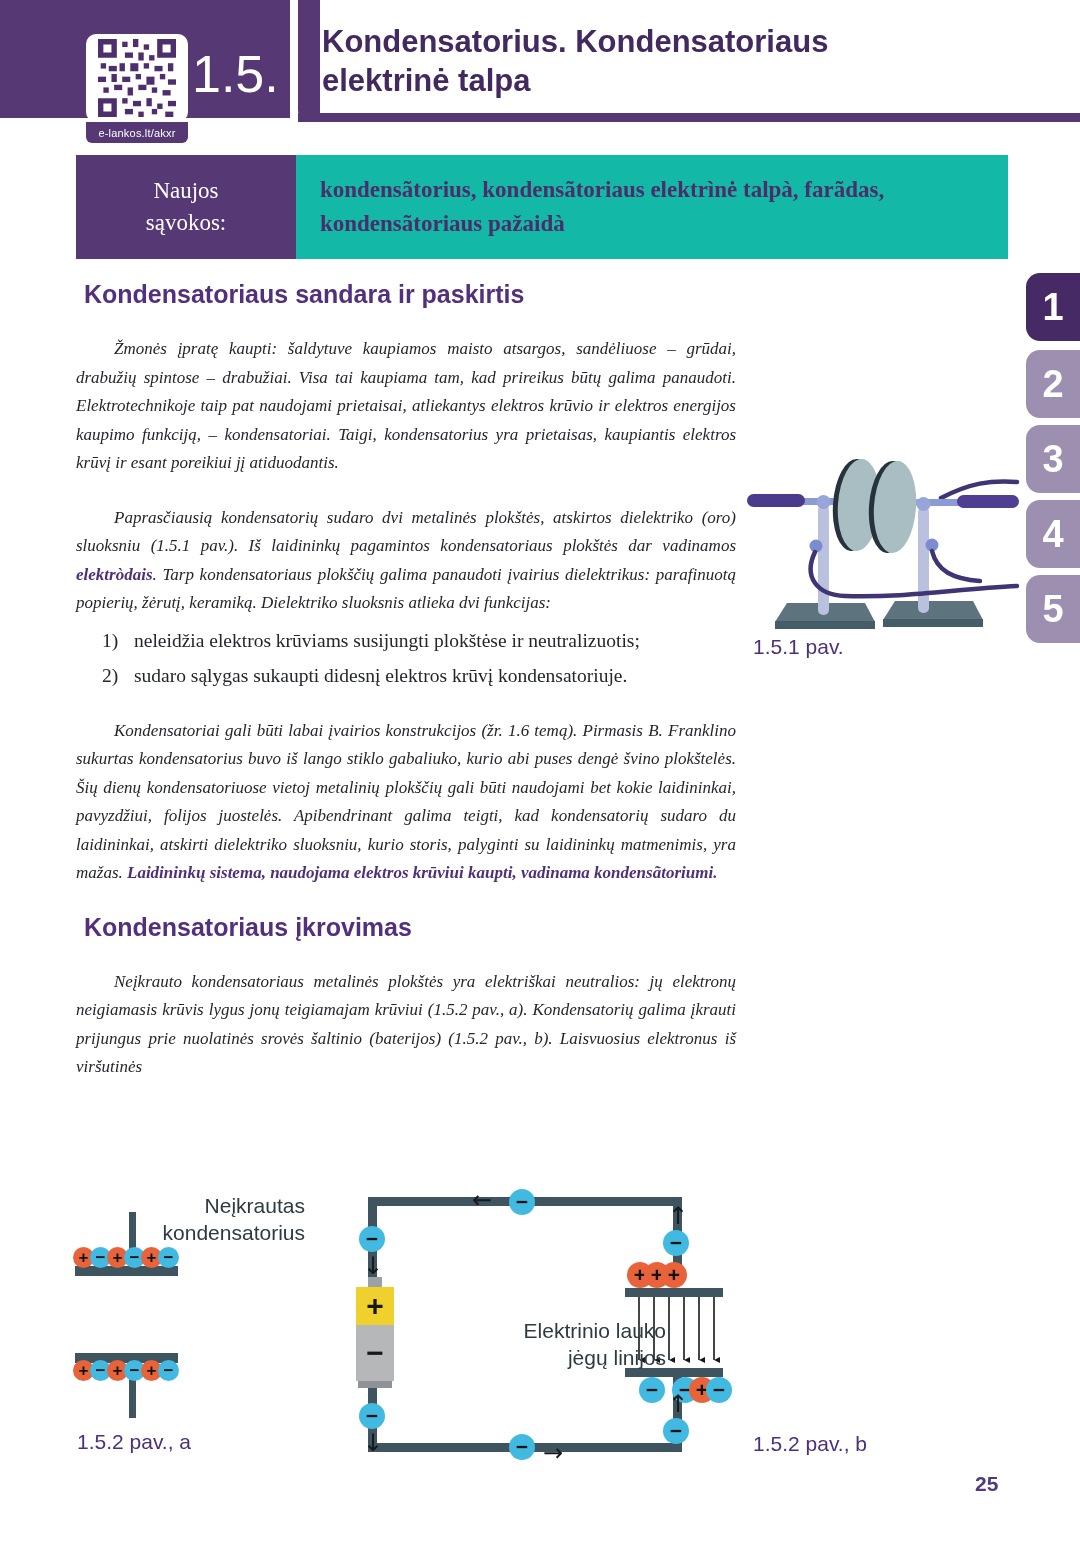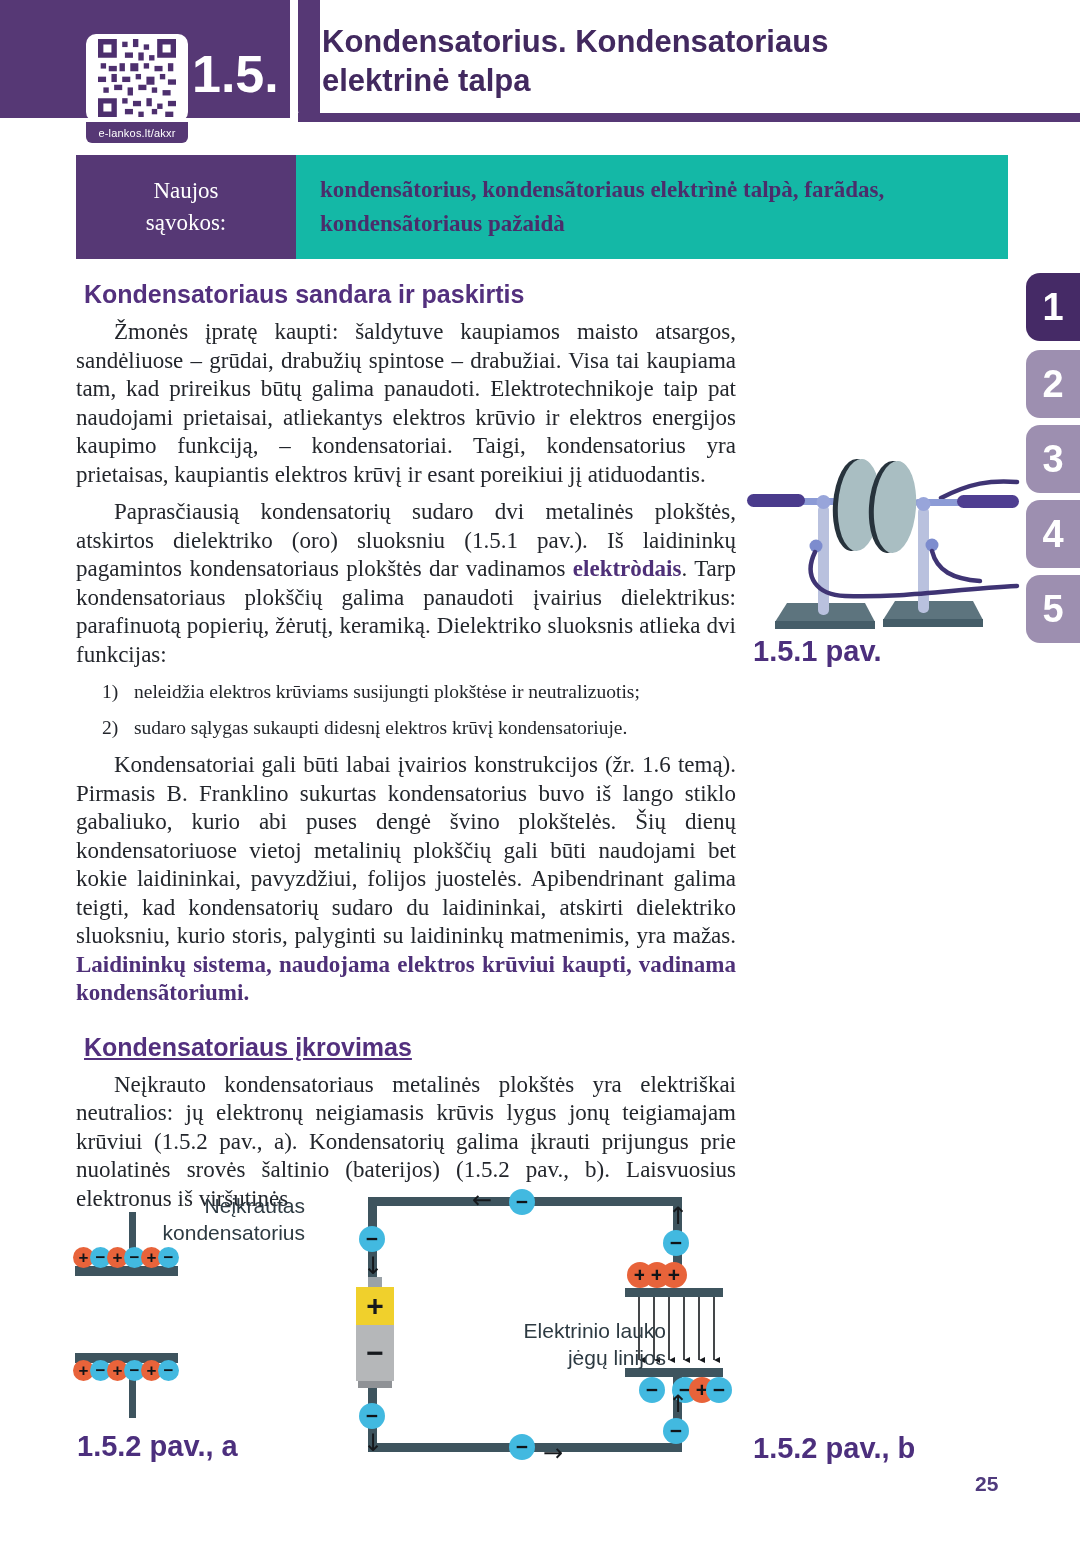--- a/index.html
+++ b/index.html
@@ -5,47 +5,47 @@
   html,body{margin:0;padding:0;}
   body{
     width:1080px;height:1566px;position:relative;background:#ffffff;
     font-family:"Liberation Serif",serif;color:#23262c;overflow:hidden;
   }
   
   .hdr-block{position:absolute;left:0;top:0;width:290px;height:118px;background:#563875;}
   .qr-card{position:absolute;left:86px;top:34px;width:102px;height:88px;background:#fff;border-radius:10px;display:flex;align-items:center;justify-content:center;}
   .qr-card svg{width:78px;height:78px;}
   .qr-label{position:absolute;left:86px;top:122px;width:102px;height:21px;background:#563875;border-radius:0 0 6px 6px;color:#fff;font-family:"Liberation Sans",sans-serif;font-size:11px;display:flex;align-items:center;justify-content:center;letter-spacing:.2px;}
-  .section-num{position:absolute;left:192px;top:48px;color:#fff;font-family:"Liberation Sans",sans-serif;font-weight:bold;font-size:52px;line-height:1;}
+  .section-num{position:absolute;left:192px;top:48px;color:#fff;font-family:"Liberation Sans",sans-serif;font-weight:normal;font-size:52px;line-height:1;}
   .title-vbar{position:absolute;left:298px;top:0;width:22px;height:122px;background:#563875;border-radius:0 0 0 12px;}
   .title-rule{position:absolute;left:298px;top:113px;width:782px;height:9px;background:#563875;}
   .page-title{position:absolute;left:322px;top:22px;font-family:"Liberation Sans",sans-serif;font-weight:bold;font-size:31px;line-height:39px;color:#42295f;}
   
   .kw-label{position:absolute;left:76px;top:155px;width:220px;height:104px;background:#563875;color:#fff;
     display:flex;flex-direction:column;align-items:center;justify-content:center;font-size:23px;line-height:32px;}
   .kw-terms{position:absolute;left:296px;top:155px;width:712px;height:104px;background:#14b8a6;color:#4b2d6b;
     display:flex;flex-direction:column;justify-content:center;padding-left:24px;box-sizing:border-box;
     font-weight:bold;font-size:23px;line-height:34px;}
   
   .col{position:absolute;left:76px;top:271px;width:660px;}
   h2{font-family:"Liberation Sans",sans-serif;font-weight:bold;font-size:25px;line-height:30px;color:#53307e;margin:8px;}
-  .col p{margin:9px 0 0 0;font-size:23px;line-height:28.5px;text-align:justify;text-indent:38px;}
+  .col p{margin:26px 0 0 0;font-size:17px;line-height:28.5px;text-align:justify;text-indent:38px;font-style:italic;}
   .b-purple{color:#4e3078;font-weight:bold;}
   .list{margin-top:9px;}
   .li{position:relative;padding-left:58px;font-size:19.5px;line-height:28.5px;margin-top:7px;text-align:justify;}
   .li .num{position:absolute;left:26px;top:0;}
-  .h2-2{margin-top:24px;display:block;text-decoration:underline;}
+  .h2-2{margin-top:24px;display:block;}
   .capsym{vertical-align:-4px;margin-left:4px;}
   
   .tab{position:absolute;left:1026px;width:54px;height:68px;border-radius:14px 0 0 14px;
     color:#fff;font-family:"Liberation Sans",sans-serif;font-weight:bold;font-size:38px;
     display:flex;align-items:center;justify-content:center;background:#9d8fb0;}
   .tab.active{background:#452a66;}
   
-  .fig-caption{position:absolute;font-family:"Liberation Sans",sans-serif;font-weight:bold;font-size:29px;color:#4c2f7d;}
+  .fig-caption{position:absolute;font-family:"Liberation Sans",sans-serif;font-weight:normal;font-size:21px;color:#4c2f7d;}
   .fig-label{position:absolute;font-family:"Liberation Sans",sans-serif;font-size:21px;line-height:27px;color:#2d3a42;text-align:right;}
   .pagenum{position:absolute;left:975px;top:1472px;width:40px;text-align:left;font-family:"Liberation Sans",sans-serif;font-weight:bold;font-size:21px;color:#4f3a7d;}
   
   .bar{position:absolute;background:#3e545e;}
   .charge-row{position:absolute;display:flex;}
   .charge{width:21px;height:21px;border-radius:50%;display:flex;align-items:center;justify-content:center;
     font-family:"Liberation Sans",sans-serif;font-weight:bold;font-size:17px;color:#101418;margin-right:-4px;}
   .charge.plus{background:#e8633a;}
   .charge.minus{background:#42b9e0;}
   .charge-row.big .charge{width:26px;height:26px;font-size:21px;margin-right:-9px;}

